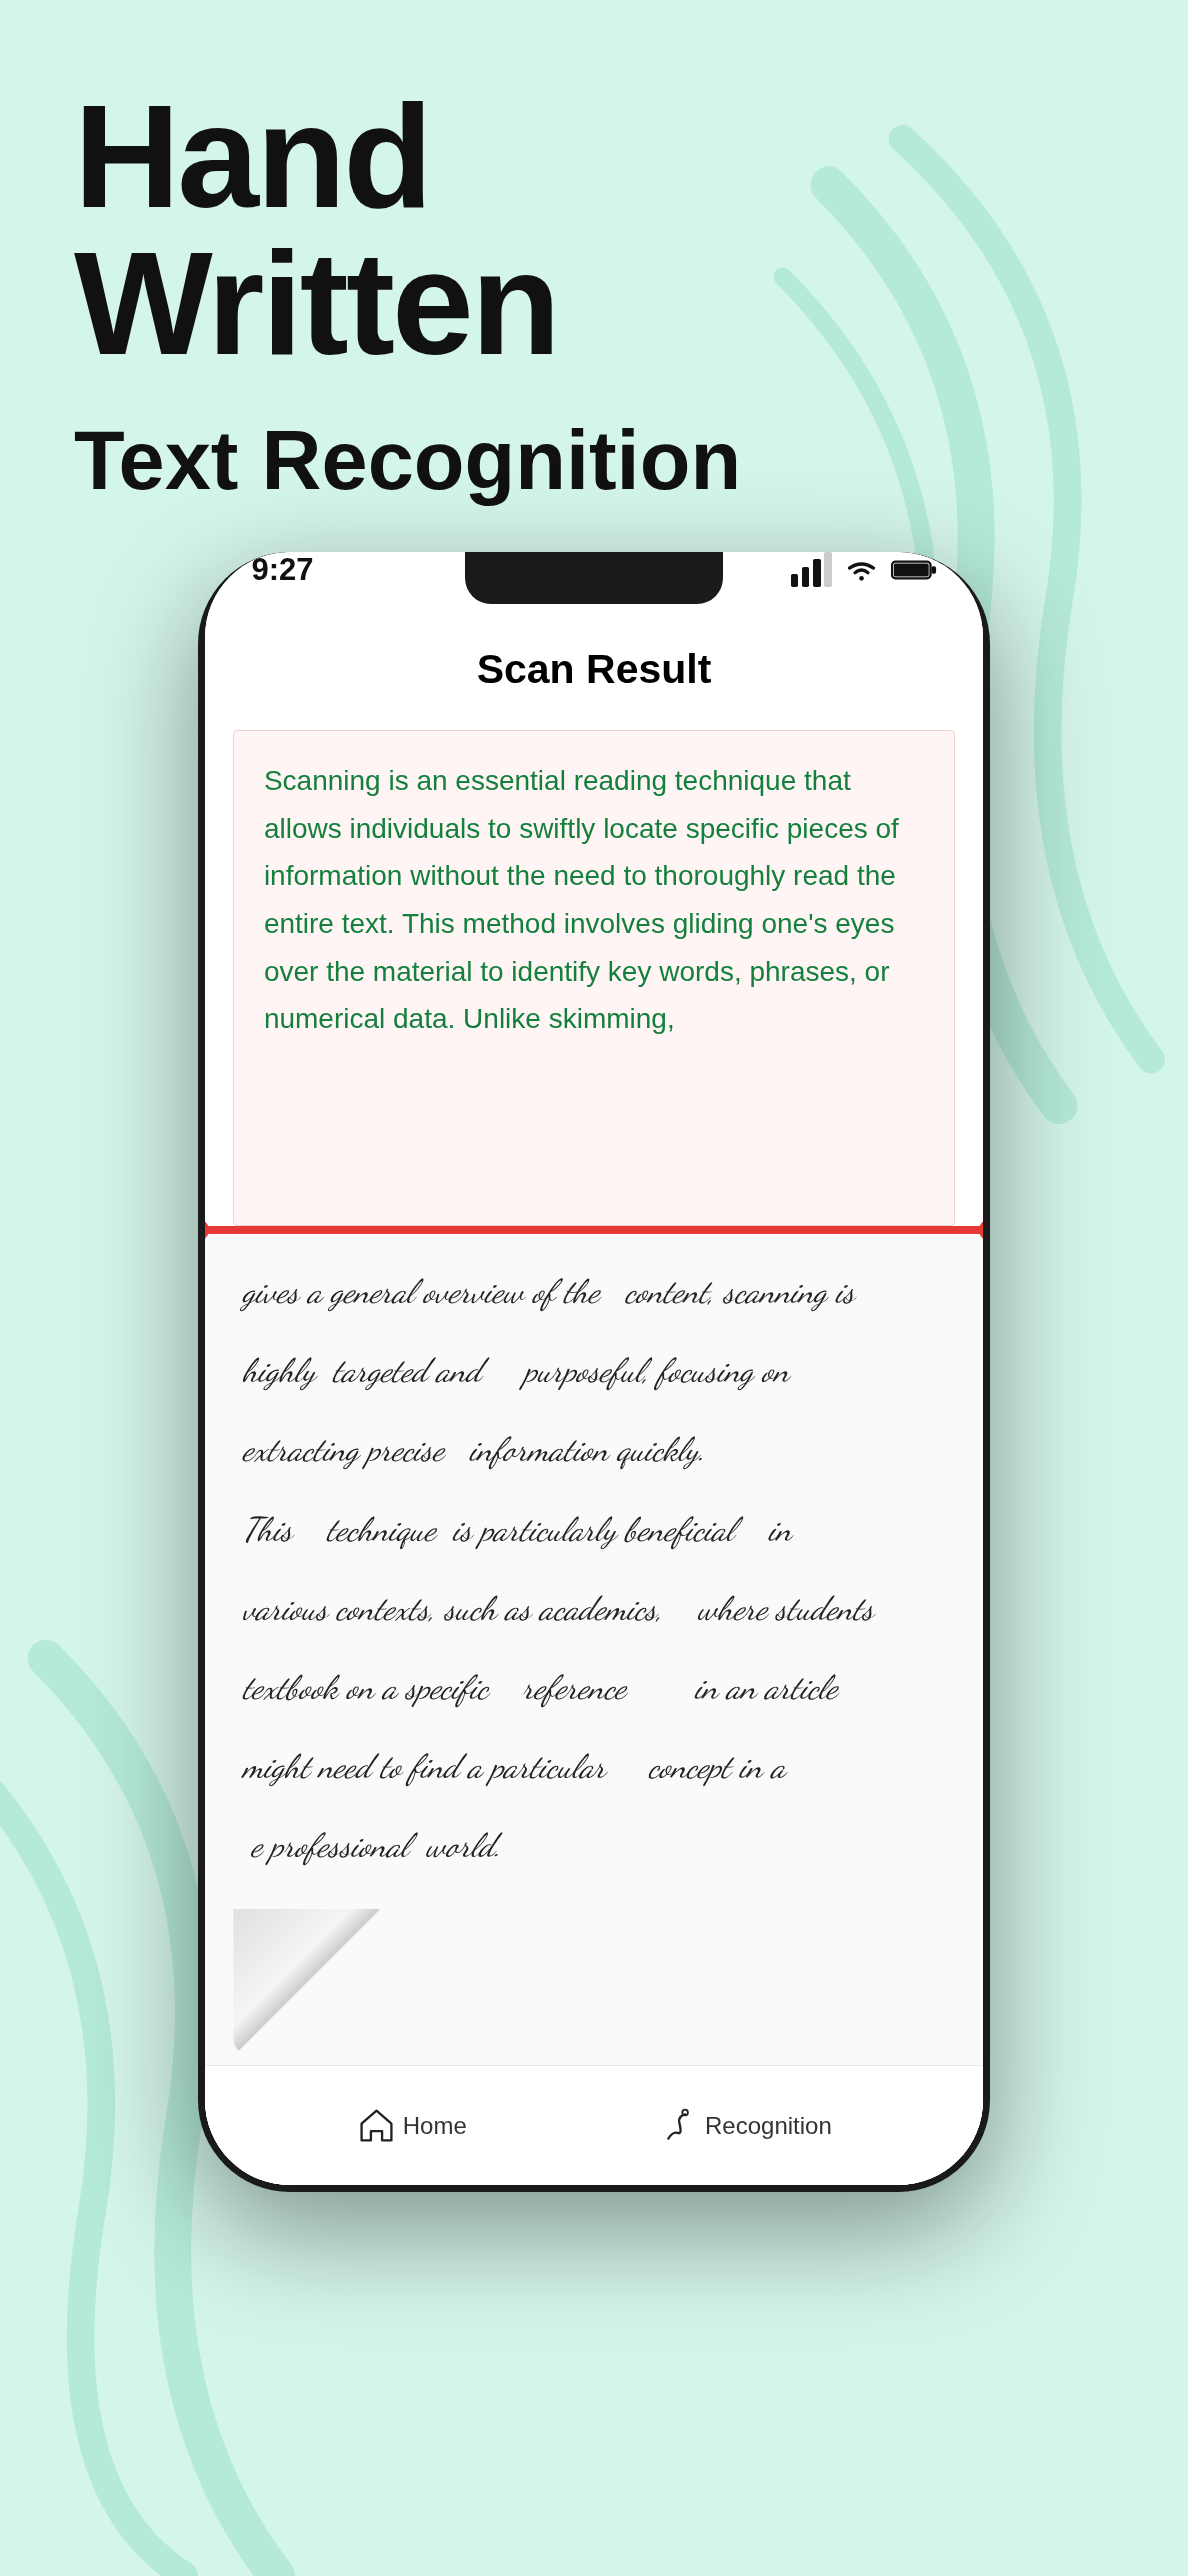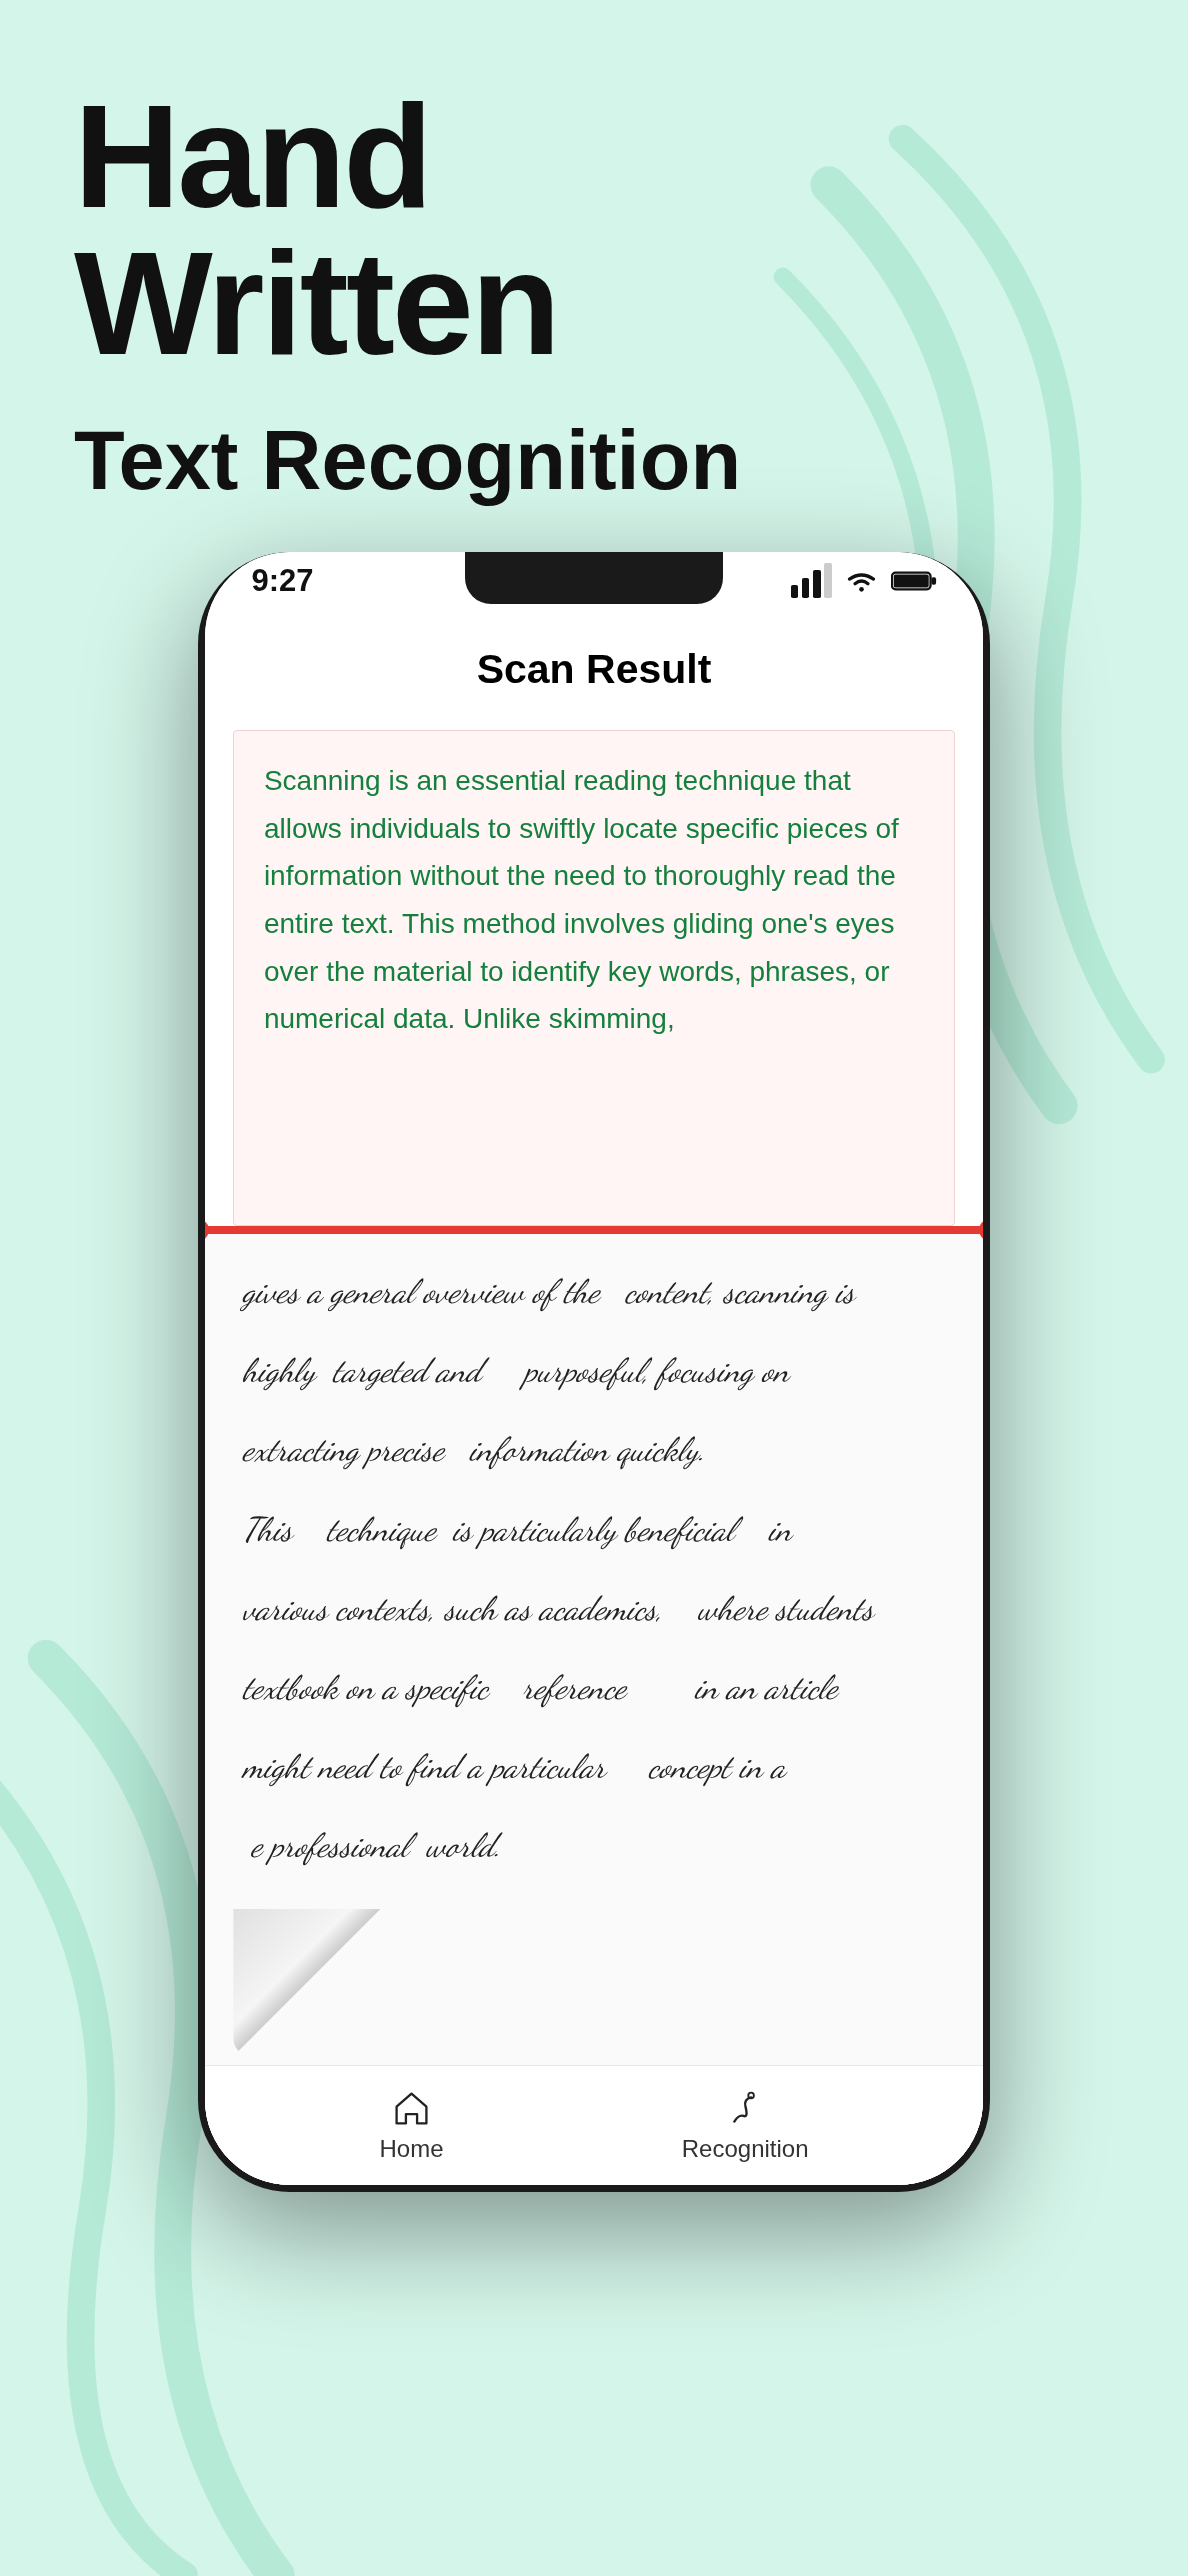--- a/index.html
+++ b/index.html
@@ -84,21 +84,21 @@
 
     
     .status-bar {
       position: absolute;
       top: 0;
       left: 0;
       right: 0;
       height: 66px;
       background: #ffffff;
       display: flex;
-      align-items: center;
+      align-items: flex-start;
       padding: 0 46px 9.2px 46px;
       justify-content: space-between;
       z-index: 5;
     }
 
     .status-time {
       font-size: 31px;
       font-weight: 600;
       color: #111;
     }
@@ -245,21 +245,21 @@
       display: flex;
       align-items: center;
       justify-content: space-around;
       padding: 0 55px;
       border-bottom-left-radius: 81px;
       border-bottom-right-radius: 81px;
     }
 
     .nav-item {
       display: flex;
-      flex-direction: column;
+      flex-direction: row;
       align-items: center;
       gap: 5.5px;
     }
 
     .nav-icon {
       width: 41px;
       height: 41px;
     }
 
     .nav-label {

